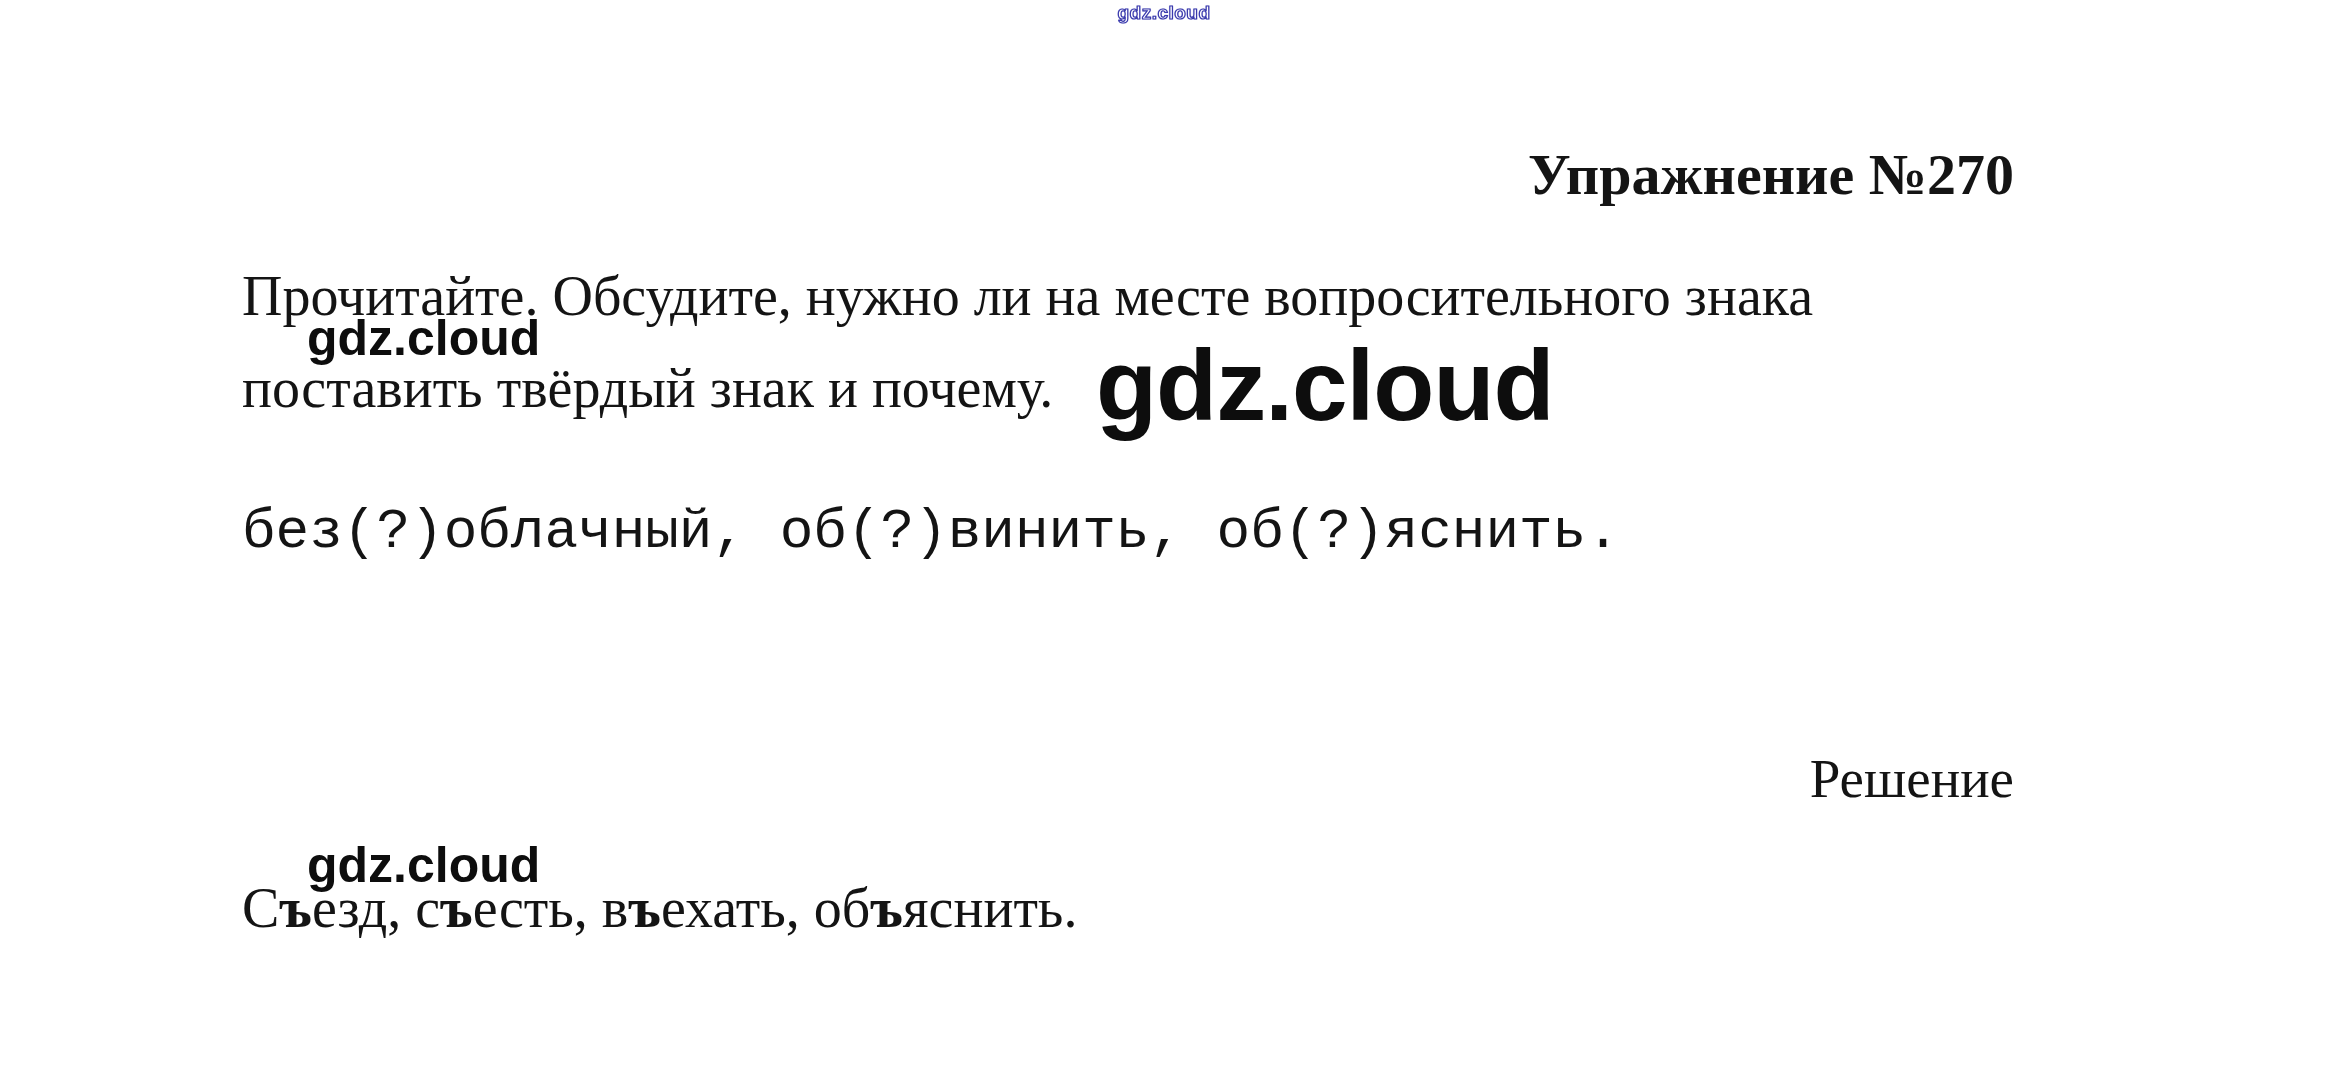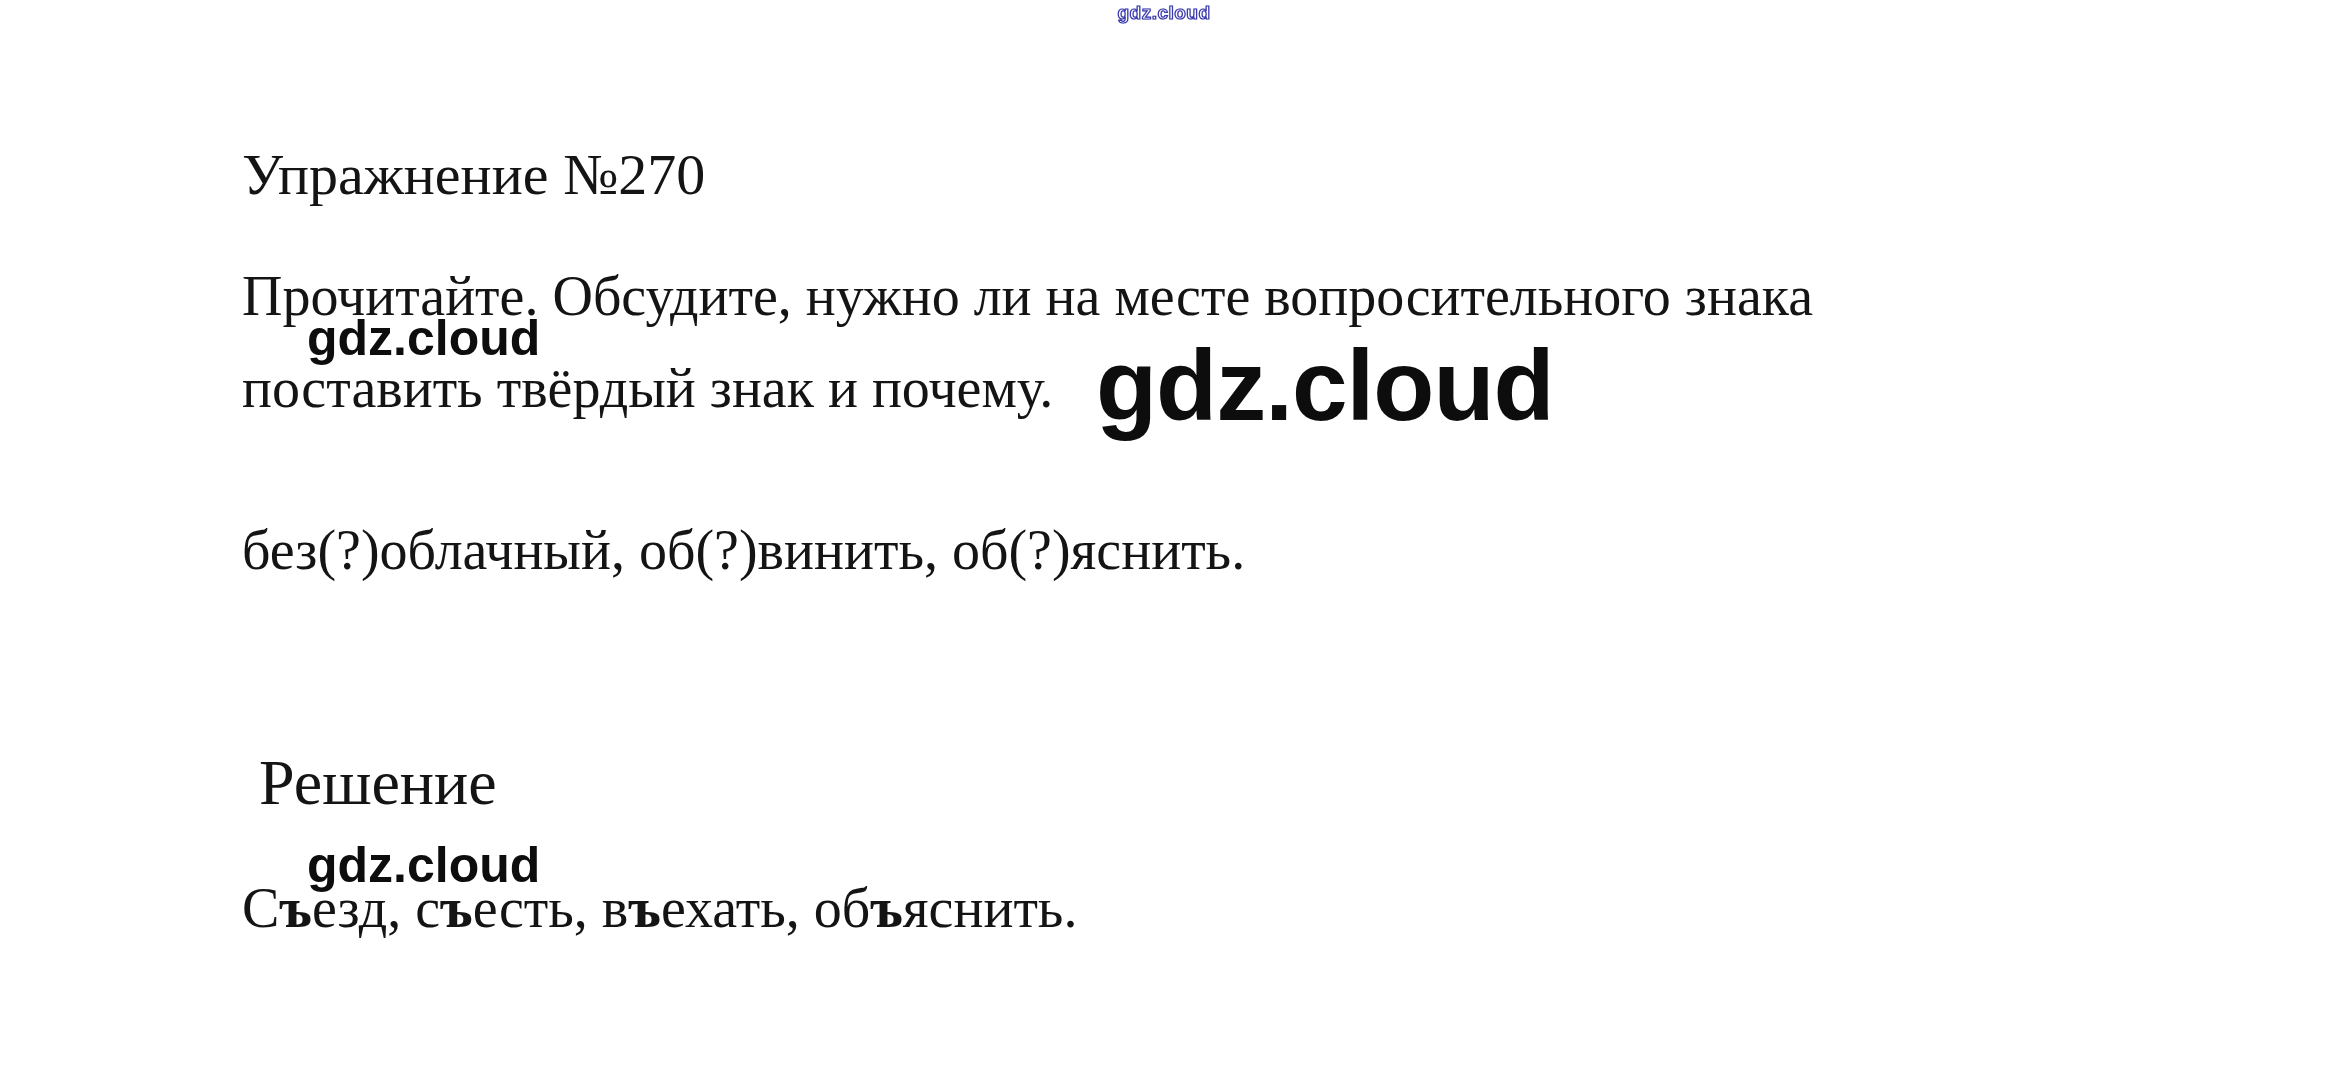--- a/index.html
+++ b/index.html
@@ -43,46 +43,46 @@
     top: 0;
     width: 1772px;
     height: 100%;
   }
   .title {
     position: absolute;
     top: 146px;
     left: 0;
     width: 100%;
     margin: 0;
-    text-align: left;
+    text-align: right;
     font-size: 58px;
-    font-weight: 400;
+    font-weight: 700;
     line-height: 1;
     white-space: nowrap;
   }
   .line {
     position: absolute;
     left: 0;
     font-size: 56px;
     line-height: 1;
     white-space: nowrap;
   }
   .task-line-1 { top: 268px; }
   .task-line-2 { top: 360px; text-align: right; }
   .words-line-1 { top: 451px; }
-  .words-line-2 { top: 522px; }
+  .words-line-2 { top: 504px; font-family: Liberation Mono, monospace; }
   .bullet-line { top: 616px; }
   .solution-heading {
     position: absolute;
     top: 751px;
-    left: 17px;
+    left: 0;
     width: 100%;
     margin: 0;
-    text-align: left;
-    font-size: 64px;
+    text-align: right;
+    font-size: 55px;
     font-weight: 400;
     line-height: 1;
     white-space: nowrap;
   }
   .solution-line { top: 880px; }
   
   .wm-inline {
     position: absolute;
     font-family: "Liberation Sans", "DejaVu Sans", sans-serif;
     font-weight: 700;

